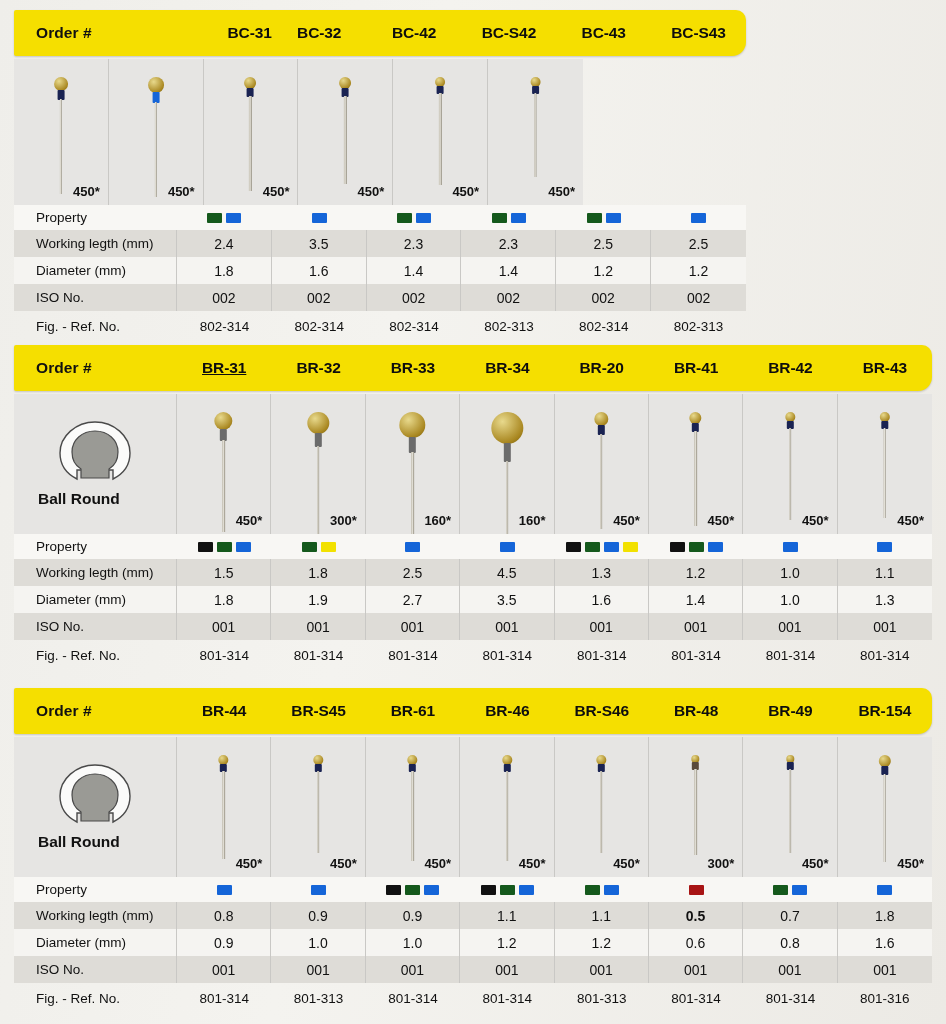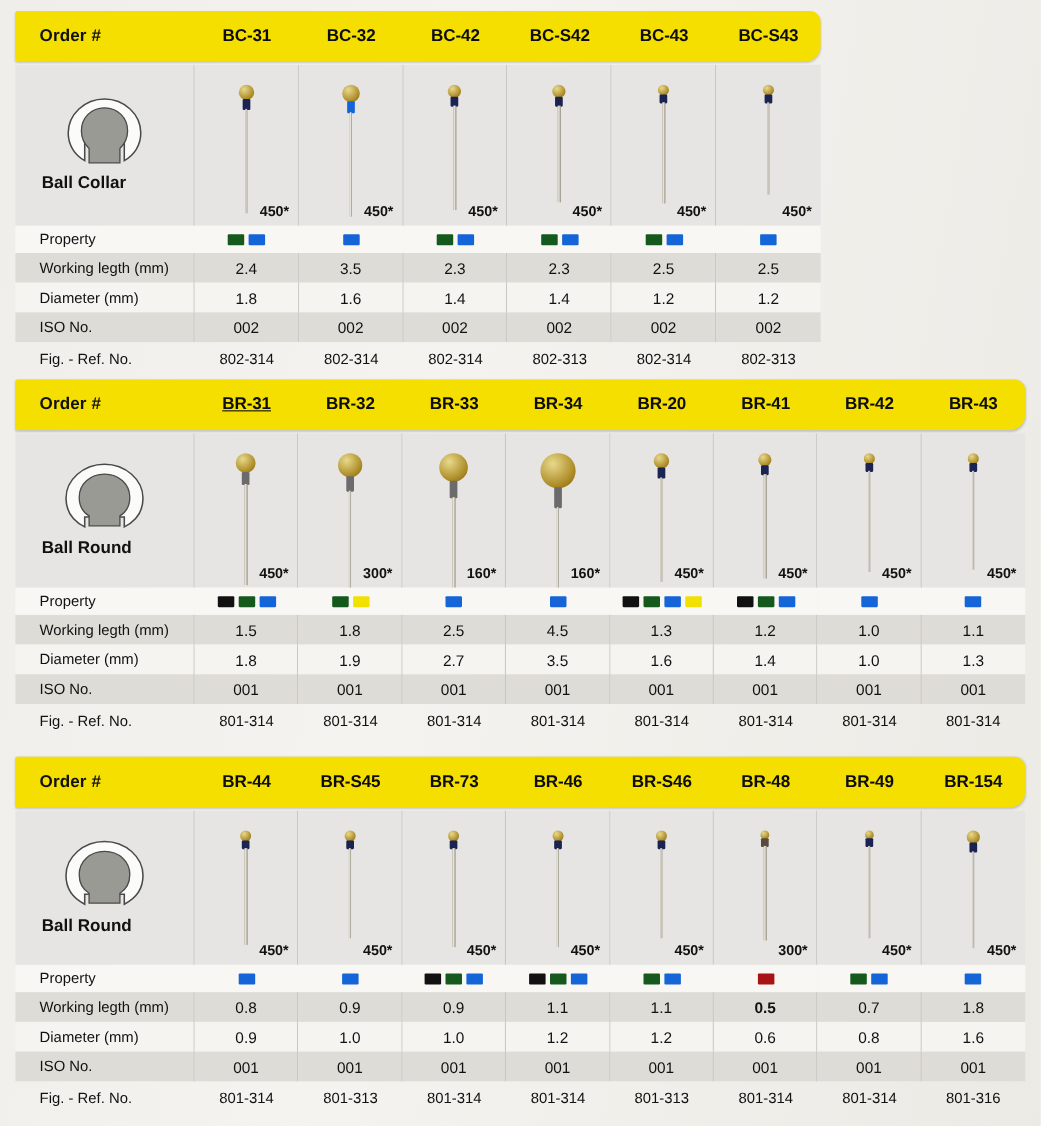--- a/index.html
+++ b/index.html
@@ -120,37 +120,28 @@
   .chip { width: 15px; height: 10px; border-radius: 1px; }
 </style>
 </head>
 <body>
 
 <div class="page">
   <div id="root">
       <div class="block" style="left:14px;top:10px;width:732px;">
         <div class="hdr" style="width:732px;">
           <div class="hdr-label" style="width:163px;">Order #</div>
-          <div class="hcell" style="width:94.83333333333333px;">BC-31</div>
+          <div class="hcell" style="width:94.83333333333333px;text-align:right;">BC-31</div>
           <div class="hcell" style="width:94.83333333333333px;">BC-32</div>
           <div class="hcell" style="width:94.83333333333333px;">BC-42</div>
           <div class="hcell" style="width:94.83333333333333px;">BC-S42</div>
           <div class="hcell" style="width:94.83333333333333px;">BC-43</div>
           <div class="hcell" style="width:94.83333333333333px;">BC-S43</div>
         </div>
         <div class="photos" style="height:146px;margin-top:3px;">
-          <div class="pcell shape" style="width:163px;">
-          <div class="shape-wrap">
-            <svg width="74" height="64" viewBox="0 0 74 64">
-    <path d="M37 2 C55 2 70 16 70 33 C70 44 64 53 55 58 L55 40 C55 30 47 22 37 22 C27 22 19 30 19 40 L19 58 C10 53 4 44 4 33 C4 16 19 2 37 2 Z" fill="#fbfbfa" stroke="#4a4a4a" stroke-width="1.4"></path>
-    <path d="M37 10 C49 10 58 19 58 31 C58 38 55 43 51 47 L51 60 L23 60 L23 47 C19 43 16 38 16 31 C16 19 25 10 37 10 Z" fill="#9a9a95" stroke="#4a4a4a" stroke-width="1.2"></path>
-  </svg>
-            <div class="shape-label">Ball Collar</div>
-          </div>
-        </div>
           <div class="pcell" style="width:94.83333333333333px;">
             <div class="bur" style="left:50%;top:0;width:100%;height:100%;">
               <div class="head" style="top:18px;width:14px;height:14px;"></div>
               <div class="band" style="top:31px;height:10px;background:#1a2352;"></div>
               <div class="shank" style="top:40px;height:95px;"></div>
             </div>
             <div class="rpm">450*</div>
           </div>
           <div class="pcell" style="width:94.83333333333333px;">
             <div class="bur" style="left:50%;top:0;width:100%;height:100%;">
@@ -448,21 +439,21 @@
           <div class="dcell" style="width:94.375px;">801-314</div>
           <div class="dcell" style="width:94.375px;">801-314</div>
           <div class="dcell" style="width:94.375px;">801-314</div>
         </div>
       </div>
       <div class="block" style="left:14px;top:688px;width:918px;">
         <div class="hdr" style="width:918px;">
           <div class="hdr-label" style="width:163px;">Order #</div>
           <div class="hcell" style="width:94.375px;">BR-44</div>
           <div class="hcell" style="width:94.375px;">BR-S45</div>
-          <div class="hcell" style="width:94.375px;">BR-73</div>
+          <div class="hcell" style="width:94.375px;">BR-61</div>
           <div class="hcell" style="width:94.375px;">BR-46</div>
           <div class="hcell" style="width:94.375px;">BR-S46</div>
           <div class="hcell" style="width:94.375px;">BR-48</div>
           <div class="hcell" style="width:94.375px;">BR-49</div>
           <div class="hcell" style="width:94.375px;">BR-154</div>
         </div>
         <div class="photos" style="height:140px;margin-top:3px;">
           <div class="pcell shape" style="width:163px;">
           <div class="shape-wrap">
             <svg width="78" height="64" viewBox="0 0 78 64">

